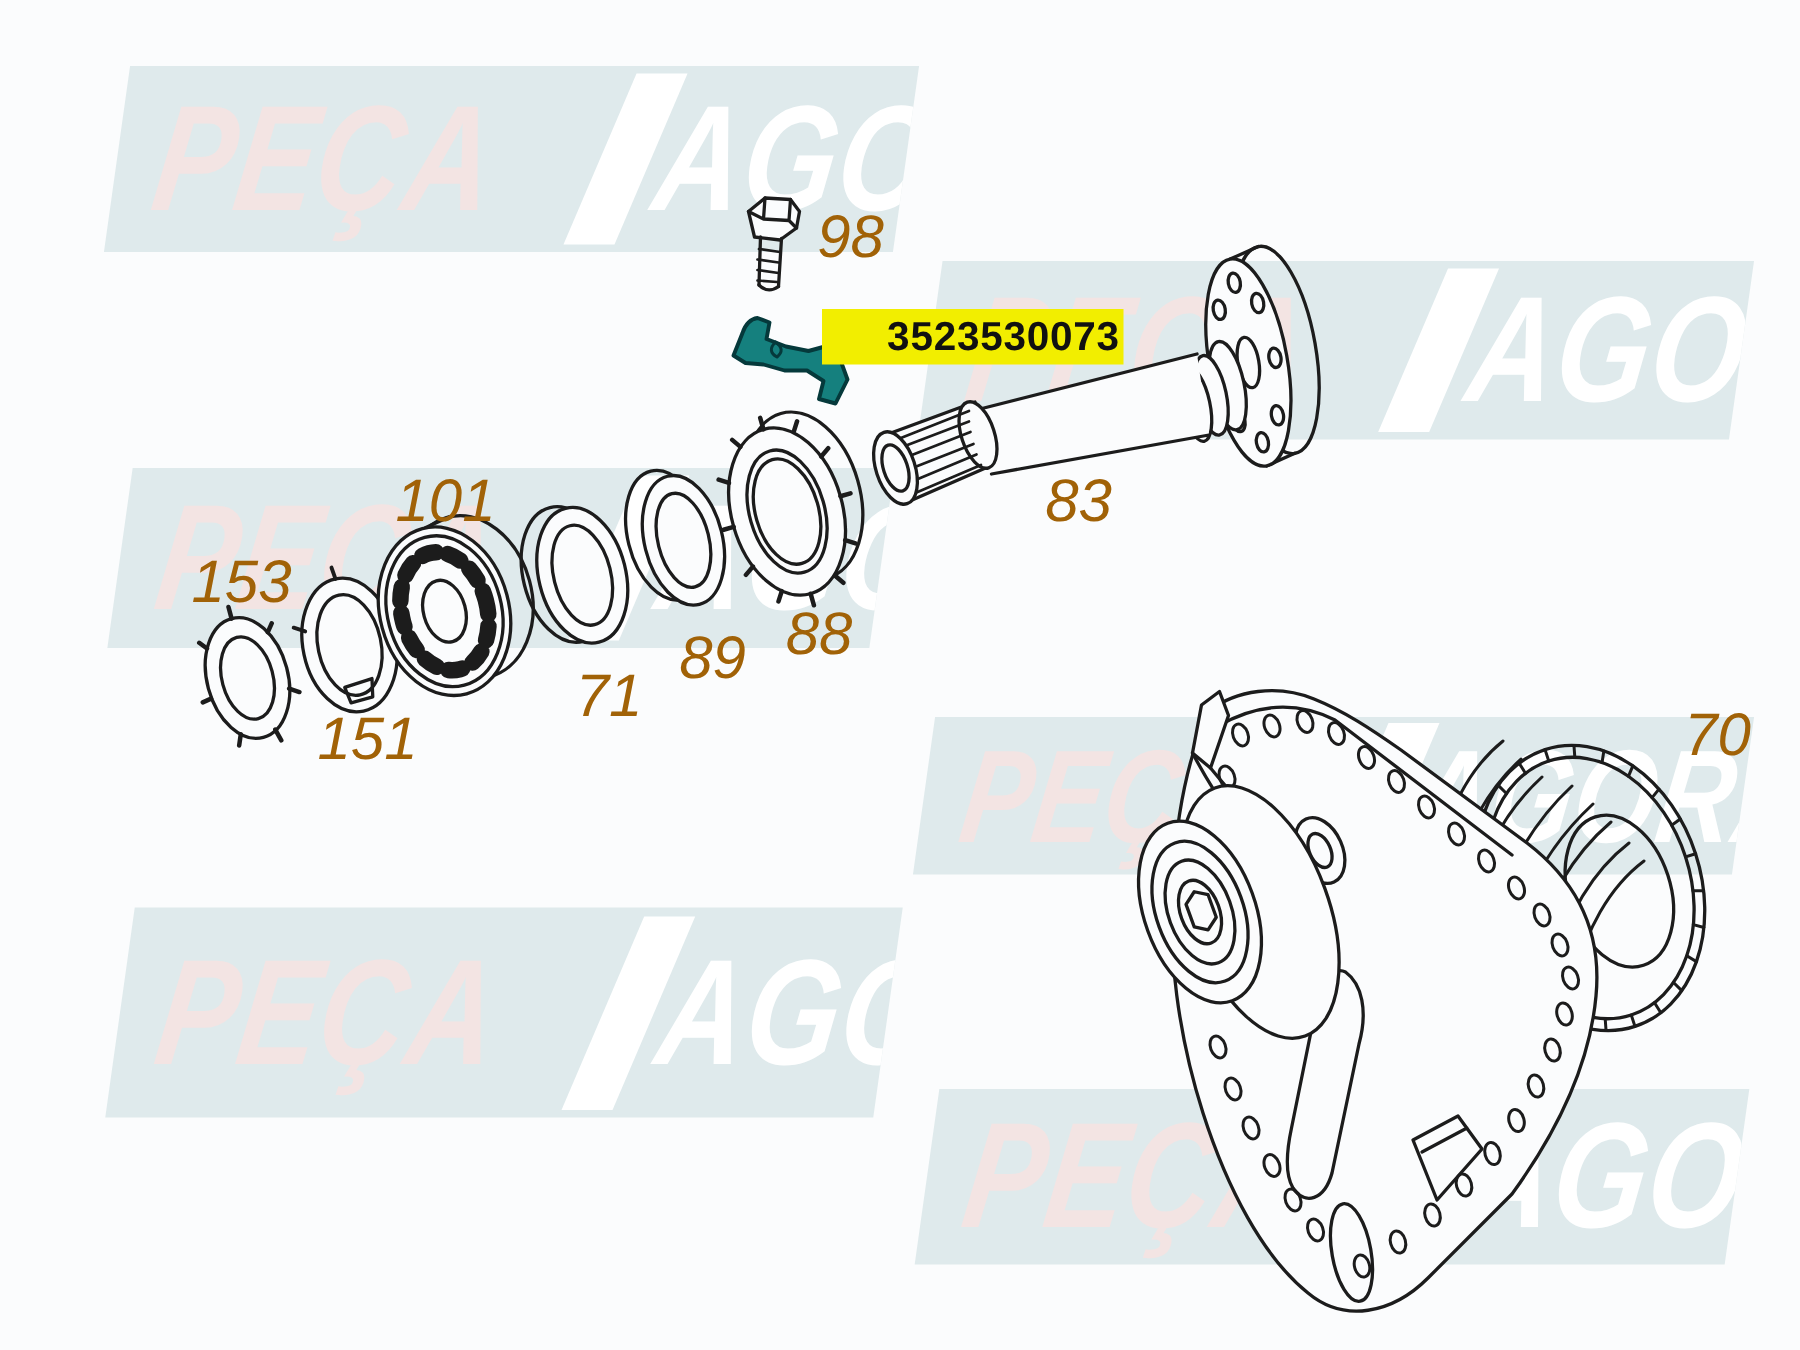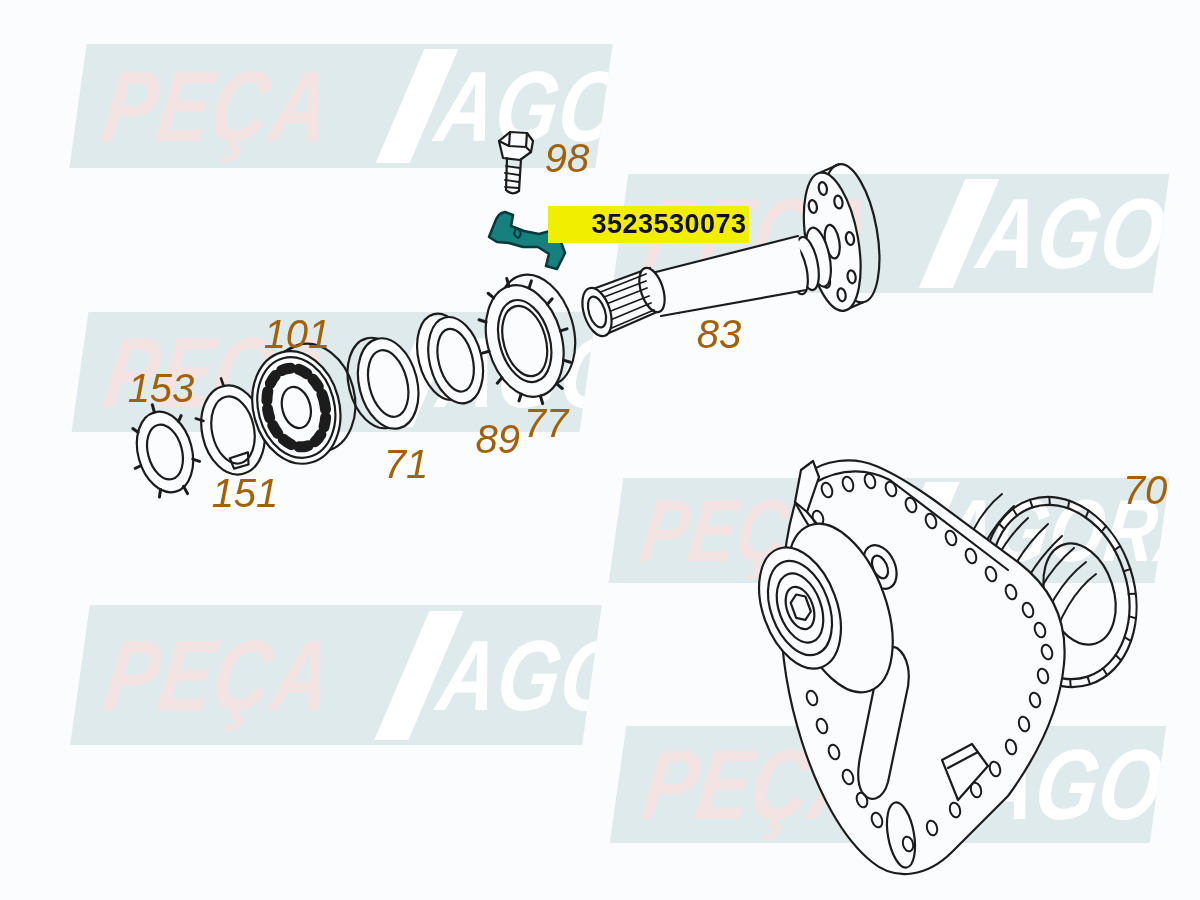--- a/index.html
+++ b/index.html
@@ -261,18 +261,18 @@
       </g>
     </g>
   </svg>
 
   <div class="plabel" style="left:522px;top:136px;">98</div>
   <div class="badge">3523530073</div>
   <div class="plabel" style="left:252px;top:312px;text-align:center;">101</div>
   <div class="plabel" style="left:116px;top:366px;">153</div>
   <div class="plabel" style="left:200px;top:471px;">151</div>
   <div class="plabel" style="left:361px;top:442px;">71</div>
-  <div class="plabel" style="left:430px;top:417px;text-align:right;">89</div>
-  <div class="plabel" style="left:501px;top:401px;">77</div>
+  <div class="plabel" style="left:430px;top:417px;">89</div>
+  <div class="plabel" style="left:501px;top:401px;">88</div>
   <div class="plabel" style="left:674px;top:312px;">83</div>
   <div class="plabel" style="left:1100px;top:468px;">70</div>
 
 </div>
 
 </body></html>

